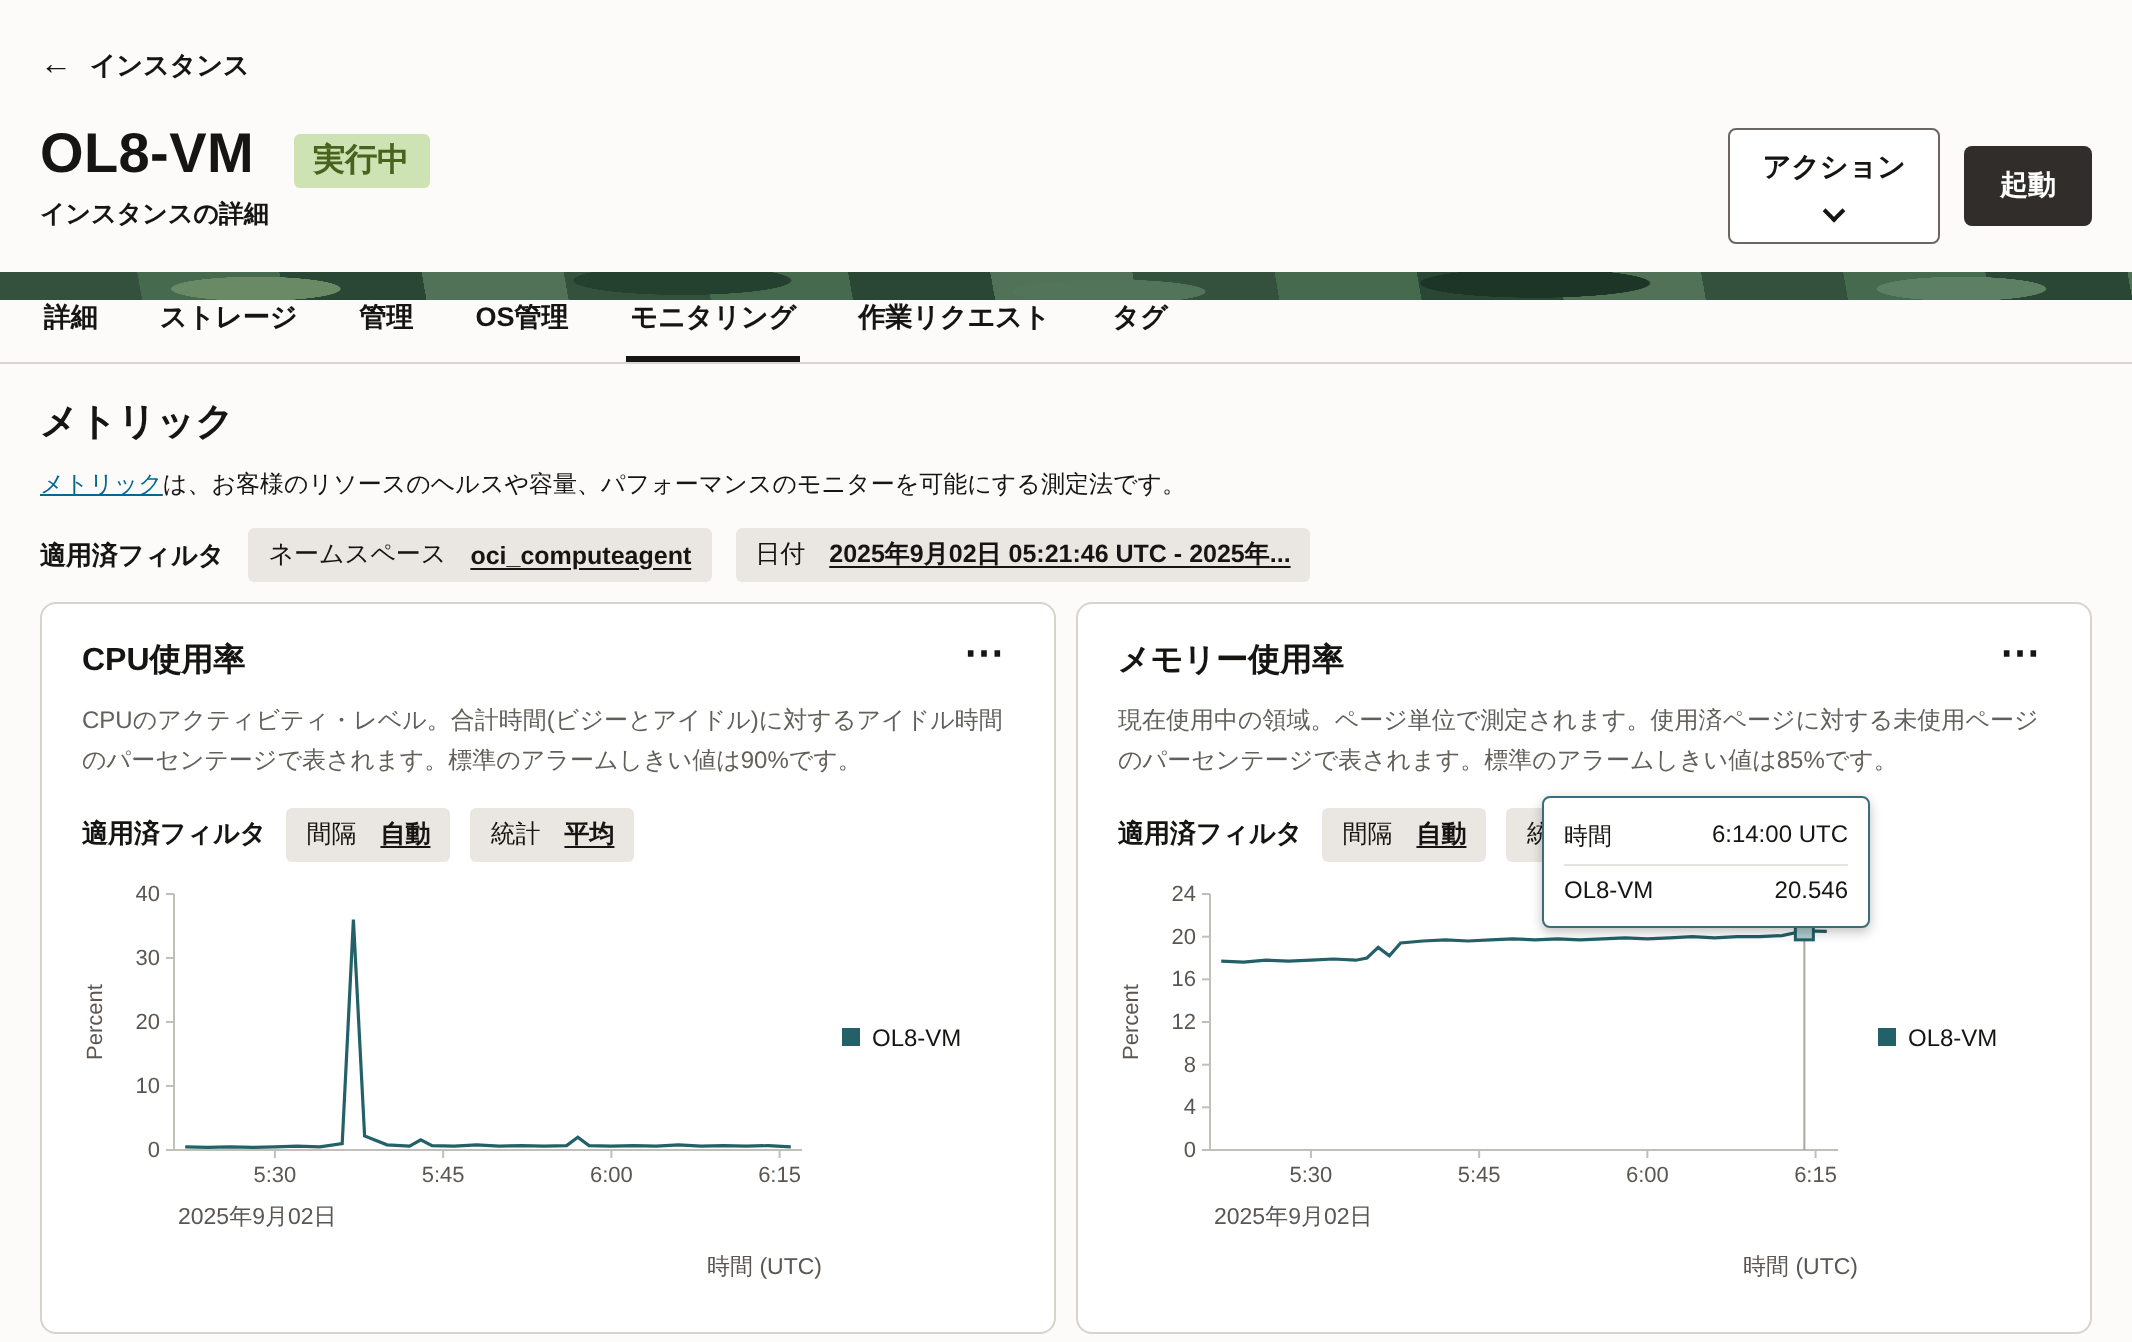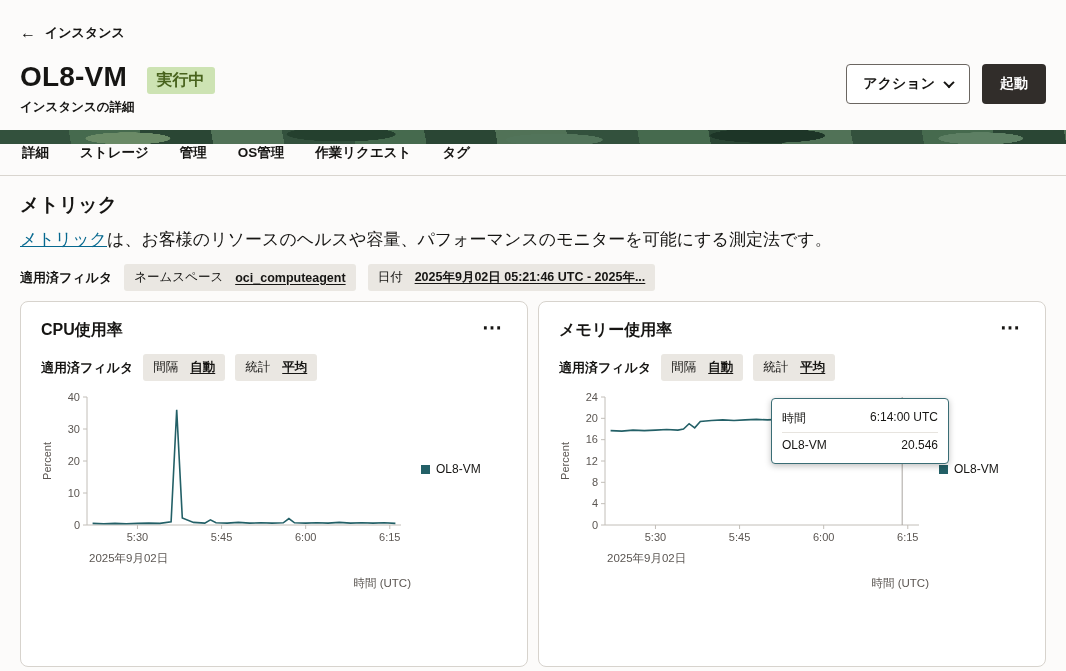--- a/index.html
+++ b/index.html
@@ -11,62 +11,62 @@
   
   .header { padding:24px 20px 14px 20px; }
   .back-row { display:flex; align-items:center; gap:9px; font-weight:bold; font-size:13px; cursor:pointer; width:fit-content; }
   .back-arrow { font-size:16px; line-height:1; }
   .title-row { display:flex; justify-content:space-between; align-items:flex-start; margin-top:20px; }
   .title-left { display:flex; align-items:flex-start; gap:12px; }
   h1 { font-size:28px; line-height:30px; letter-spacing:.2px; }
   .badge { background:#cde3b3; color:#48631d; font-size:16px; font-weight:600; padding:3px 10px; border-radius:3px; margin-top:5px; }
   .subtitle { font-size:12.5px; font-weight:bold; margin-top:7px; }
   .title-actions { display:flex; gap:12px; align-items:center; margin-top:2px; }
-  .btn-secondary { display:flex; align-items:center; gap:10px; background:#fff; border:1px solid #6b6661; border-radius:4px; padding:10px 16px; font-family:inherit; font-size:14px; font-weight:bold; color:#161513; cursor:pointer; }
+  .btn-secondary { display:flex; align-items:center; gap:10px; background:#fff; border:1px solid #6b6661; border-radius:4px; padding:10px 16px; font-family:inherit; font-size:14px; font-weight:bold; color:#161513; cursor:pointer;flex-direction:column; }
   .chevron { width:8px; height:8px; border-right:2px solid #161513; border-bottom:2px solid #161513; transform:rotate(45deg) translate(-1px,-1px); }
   .btn-primary { background:#312d2a; border:none; border-radius:4px; padding:11px 18px; font-family:inherit; font-size:14px; font-weight:bold; color:#fff; cursor:pointer; }
   
   .banner { height:14px;
     background:
       radial-gradient(ellipse 70px 10px at 12% 60%, #6a8a66 0 60%, transparent 61%),
       radial-gradient(ellipse 90px 12px at 32% 30%, #24402e 0 60%, transparent 61%),
       radial-gradient(ellipse 80px 10px at 52% 70%, #52745a 0 60%, transparent 61%),
       radial-gradient(ellipse 95px 12px at 72% 40%, #1d3527 0 60%, transparent 61%),
       radial-gradient(ellipse 70px 10px at 92% 60%, #5d7f63 0 60%, transparent 61%),
       repeating-linear-gradient(80deg,#33513d 0 70px,#466a4e 70px 140px,#2a4634 140px 210px,#517257 210px 280px);
   }
   
   .tabs { display:flex; padding:0 20px; border-bottom:1px solid #d9d5cf; background:#fcfbfa; }
   .tab { font-size:13.5px; font-weight:bold; padding:0 2px 10px; margin-right:27px; border-bottom:3px solid transparent; cursor:pointer; white-space:nowrap; }
   .tab.active { border-bottom-color:#161513; }
   
   .content { padding:0 20px; }
   h2 { font-size:19px; margin-top:16px; }
-  .intro { font-size:17px; margin-top:10px; }
+  .intro { font-size:12px; margin-top:10px; }
   .intro a { color:#06688f; text-decoration:underline; cursor:pointer; }
   .filter-row { display:flex; align-items:center; gap:12px; margin-top:13px; }
   .filter-label { font-size:13px; font-weight:bold; }
   .chip { display:inline-flex; align-items:center; gap:12px; background:#eae7e2; border-radius:3px; padding:5px 10px; font-size:12.5px; cursor:pointer; white-space:nowrap; }
   .chip .chip-value { font-weight:bold; text-decoration:underline; text-underline-offset:2px; }
   
   .cards { display:grid; grid-template-columns:1fr 1fr; gap:10px; margin-top:10px; }
   .card { background:#fff; border:1px solid #d7d3cd; border-radius:8px; padding:18px 20px; height:366px; position:relative; }
   .card-head { display:flex; justify-content:space-between; align-items:flex-start; }
   .card-title { font-size:16px; font-weight:bold; }
   .card-menu { border:none; background:none; font-size:20px; font-weight:bold; line-height:10px; letter-spacing:1px; color:#161513; cursor:pointer; padding:2px 4px; }
   .card-desc { font-size:12px; line-height:1.65; color:#63605a; margin-top:10px; min-height:38px; }
   .card-filter-row { display:flex; align-items:center; gap:10px; margin-top:13px; }
   .chart-wrap { display:flex; align-items:center; margin-top:8px; }
   .legend { display:flex; align-items:center; gap:6px; margin-left:10px; font-size:12px; }
   .legend-swatch { width:9px; height:9px; background:#236067; display:inline-block; }
   .chart-date { font-size:11.5px; color:#5b5652; margin-left:48px; margin-top:2px; }
   .chart-xlabel { font-size:11.5px; color:#5b5652; width:370px; text-align:right; margin-top:10px; }
   svg text { font-family:"Liberation Sans", sans-serif; }
   
-  .tooltip { position:absolute; left:232px; top:96px; width:178px; background:#fff; border:1px solid #3a6d75; border-radius:4px; box-shadow:0 2px 6px rgba(0,0,0,.25); padding:6px 10px; font-size:12px; z-index:5; }
+  .tooltip { position:absolute; left:232px; top:96px; width:164px; background:#fff; border:1px solid #3a6d75; border-radius:4px; box-shadow:0 2px 6px rgba(0,0,0,.25); padding:6px 10px; font-size:12px; z-index:5; }
   .tooltip-row { display:flex; justify-content:space-between; padding:5px 0; }
   .tooltip-row + .tooltip-row { border-top:1px solid #e7e4df; }
 </style>
 </head>
 <body>
 
 <div class="header">
   <div class="back-row">
     <span class="back-arrow">←</span>
     <span>インスタンス</span>
@@ -89,20 +89,21 @@
   </div>
 </div>
 
 <div class="banner"></div>
 
 <div class="tabs">
   <div class="tab">詳細</div>
   <div class="tab">ストレージ</div>
   <div class="tab">管理</div>
   <div class="tab">OS管理</div>
+  <div class="tab active">モニタリング</div>
   <div class="tab">作業リクエスト</div>
   <div class="tab">タグ</div>
 </div>
 
 <div class="content">
   <h2>メトリック</h2>
   <p class="intro"><a>メトリック</a><span>は、お客様のリソースのヘルスや容量、パフォーマンスのモニターを可能にする測定法です。</span></p>
 
   <div class="filter-row">
     <span class="filter-label">適用済フィルタ</span>
@@ -116,20 +117,21 @@
     </span>
   </div>
 
   <div class="cards">
 
     <div class="card">
       <div class="card-head">
         <div class="card-title">CPU使用率</div>
         <button class="card-menu"><span>⋯</span></button>
       </div>
+      <div class="card-desc">CPUのアクティビティ・レベル。合計時間(ビジーとアイドル)に対するアイドル時間のパーセンテージで表されます。標準のアラームしきい値は90%です。</div>
       <div class="card-filter-row">
         <span class="filter-label">適用済フィルタ</span>
         <span class="chip">
           <span>間隔</span>
           <span class="chip-value">自動</span>
         </span>
         <span class="chip">
           <span>統計</span>
           <span class="chip-value">平均</span>
         </span>
@@ -166,20 +168,21 @@
       </div>
       <div class="chart-date">2025年9月02日</div>
       <div class="chart-xlabel">時間 (UTC)</div>
     </div>
 
     <div class="card">
       <div class="card-head">
         <div class="card-title">メモリー使用率</div>
         <button class="card-menu"><span>⋯</span></button>
       </div>
+      <div class="card-desc">現在使用中の領域。ページ単位で測定されます。使用済ページに対する未使用ページのパーセンテージで表されます。標準のアラームしきい値は85%です。</div>
       <div class="card-filter-row">
         <span class="filter-label">適用済フィルタ</span>
         <span class="chip">
           <span>間隔</span>
           <span class="chip-value">自動</span>
         </span>
         <span class="chip">
           <span>統計</span>
           <span class="chip-value">平均</span>
         </span>

